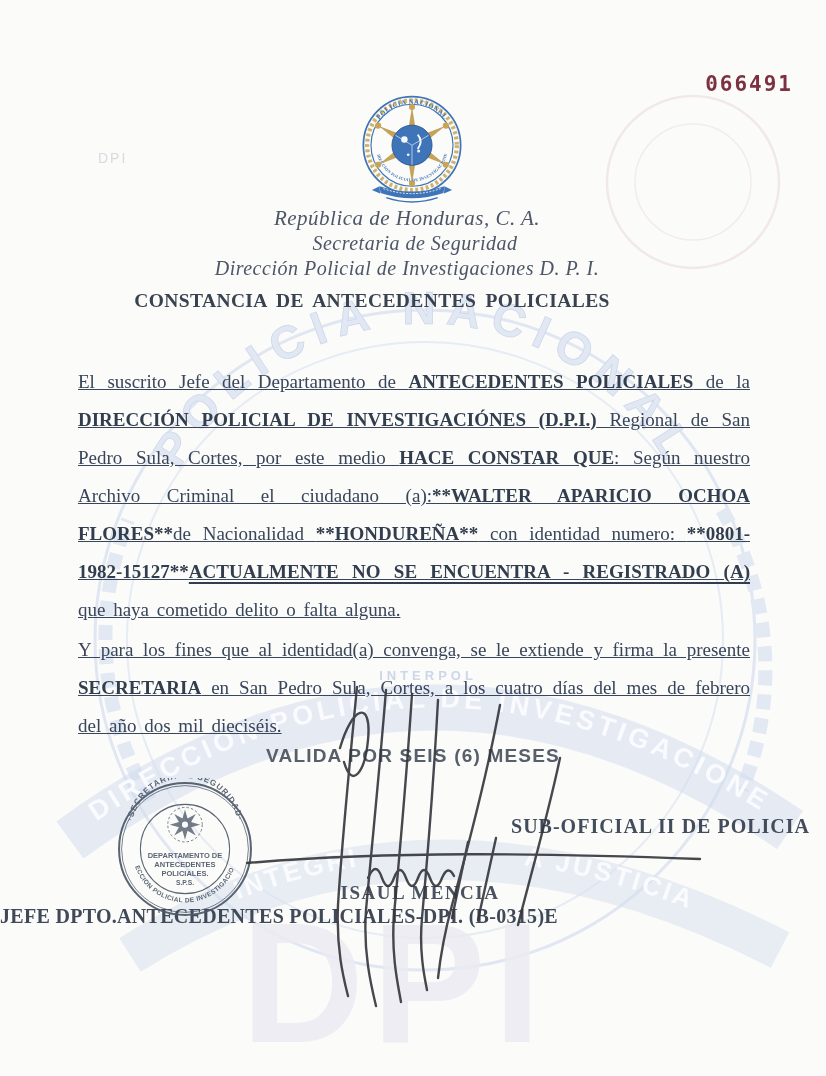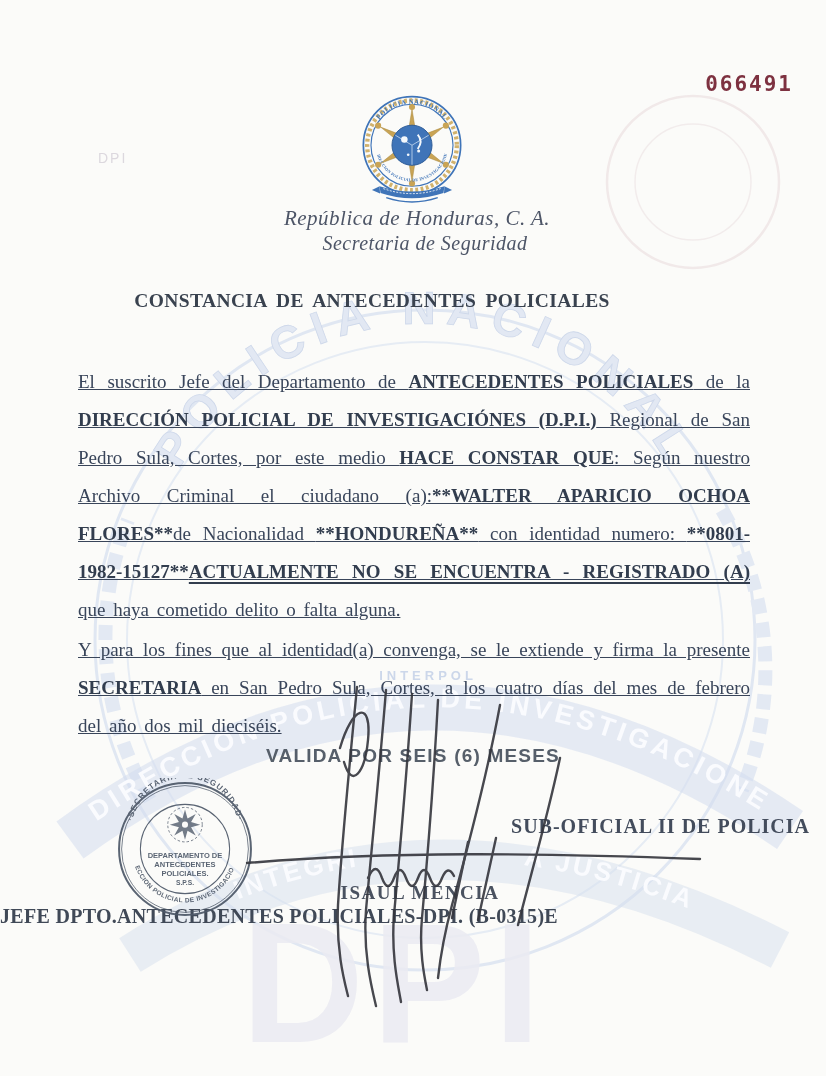--- a/index.html
+++ b/index.html
@@ -7,21 +7,21 @@
         font-family:"Liberation Serif",serif;}
   .layer{position:absolute;left:0;top:0;pointer-events:none;}
   
   .serial{position:absolute;top:72px;right:33px;z-index:4;
           font-family:"DejaVu Sans Mono",monospace;font-size:21px;font-weight:bold;
           letter-spacing:2px;color:#7d3140;}
   
   .emblem{position:absolute;left:352px;top:88px;width:120px;height:124px;z-index:2;}
   
   .header-script{position:absolute;top:205px;left:0;width:814px;text-align:center;z-index:2;
-                 font-style:italic;color:#4d5567;margin-left:10px;}
+                 font-style:italic;color:#4d5567;}
   .header-script .line1{font-size:21px;line-height:26px;letter-spacing:.5px;}
   .header-script .line2{font-size:20px;line-height:25px;letter-spacing:.5px;padding-left:16px;}
   .header-script .line3{font-size:20px;line-height:25px;letter-spacing:.5px;}
   
   .doc-title{position:absolute;top:290px;left:0;width:744px;text-align:center;z-index:2;
              font-weight:bold;font-size:19.5px;letter-spacing:.4px;word-spacing:4px;color:#39424f;}
   
   .para{position:absolute;left:78px;width:672px;z-index:2;
         font-size:19px;line-height:38px;color:#39455a;text-align:justify;word-spacing:3px;text-decoration:underline;}
   .p1{top:344px;}
@@ -143,20 +143,21 @@
       <path d="M26,103 L18,107 L26.5,110.5 Z"></path>
       <path d="M94,103 L102,107 L93.5,110.5 Z"></path>
       <path d="M33,115 Q60,124 87,115" fill="none" stroke="#3f74b8" stroke-width="1.4"></path>
       <path d="M30,105.5 Q60,116 90,105.5" fill="none" stroke="#ffffff" stroke-width=".9" stroke-dasharray="2 1.5"></path>
     </g>
   </svg>
 
   <div class="header-script">
     <div class="line1">República de Honduras, C. A.</div>
     <div class="line2">Secretaria de Seguridad</div>
+    <div class="line3">Dirección Policial de Investigaciones D. P. I.</div>
   </div>
 
   <div class="doc-title">CONSTANCIA DE ANTECEDENTES POLICIALES</div>
 
   <p class="para p1"><span class="r-normal">El suscrito Jefe del Departamento de </span><span class="r-bold">ANTECEDENTES POLICIALES</span><span class="r-normal"> de la </span><span class="r-bold">DIRECCIÓN POLICIAL DE INVESTIGACIÓNES (D.P.I.)</span><span class="r-normal"> Regional de San Pedro Sula, Cortes, por este medio </span><span class="r-bold">HACE CONSTAR QUE</span><span class="r-normal">: Según nuestro Archivo Criminal el ciudadano (a):</span><span class="r-bold">**WALTER APARICIO OCHOA FLORES**</span><span class="r-normal">de Nacionalidad </span><span class="r-bold">**HONDUREÑA**</span><span class="r-normal"> con identidad numero: </span><span class="r-bold">**0801-1982-15127**</span><span class="r-bold-underline">ACTUALMENTE NO SE ENCUENTRA - REGISTRADO (A)</span><span class="r-normal"> que haya cometido delito o falta alguna.</span></p>
   <p class="para p2"><span class="r-normal">Y para los fines que al identidad(a) convenga, se le extiende y firma la presente </span><span class="r-bold">SECRETARIA</span><span class="r-normal"> en San Pedro Sula, Cortes, a los cuatro días del mes de febrero del año dos mil dieciséis.</span></p>
 
   <div class="valida">VALIDA POR SEIS (6) MESES</div>
 
   <div class="suboficial">SUB-OFICIAL II DE POLICIA</div>

